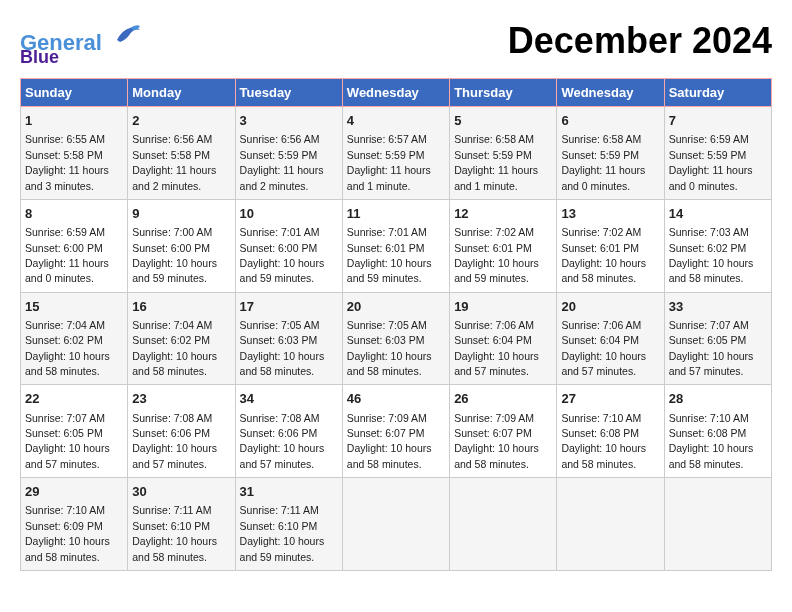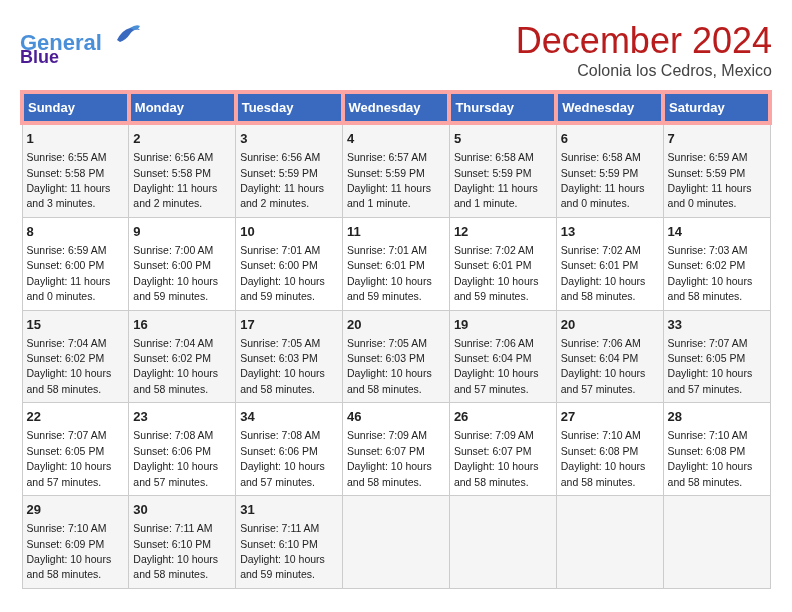--- a/index.html
+++ b/index.html
@@ -32,40 +32,40 @@
     .logo-bird {
       width: 30px;
       height: 30px;
       margin-left: 4px;
     }
     .title-block {
       text-align: right;
     }
     .month-title {
       font-size: 36px;
-      font-weight: normal;
-      color: #b91c1c;
+      font-weight: bold;
+      color: #000000;
     }
     .location-title {
       font-size: 16px;
       color: #444;
     }
     table {
       width: 100%;
       border-collapse: collapse;
       font-size: 11px;
     }
     thead tr th {
       background-color: #3a6abf;
       color: #fff;
       font-size: 13px;
       font-weight: bold;
       padding: 6px 4px;
       text-align: left;
-      border: 4px solid #fca5a5;
+      border: 1px solid #fca5a5;
     }
     tbody tr td {
       vertical-align: top;
       padding: 5px 4px;
       border: 1px solid #ccc;
       color: #222;
       line-height: 1.4;
       width: 14.28%;
     }
     tbody tr:nth-child(odd) td {
@@ -99,21 +99,20 @@
             <path d="M5 20 Q10 10 18 8 Q25 6 28 10 Q22 8 18 14 Q14 20 8 22 Z" fill="#3a6abf"></path>
             <path d="M18 8 Q24 4 28 6 Q26 10 22 10 Z" fill="#4a90d9"></path>
           </svg>
         </div>
       </div>
       <div style="font-size:18px;font-weight:bold;color:#4c1d95;margin-top:-8px;">Blue</div>
     </div>
   </div>
   <div class="title-block">
     <div class="month-title">December 2024</div>
-    <div class="location-title">Colonia los Cedros, Mexico</div>
   </div>
 </div>
 
 <table>
   <thead>
     <tr>
     <th>Sunday</th>
         <th>Monday</th>
         <th>Tuesday</th>
         <th>Wednesday</th>

